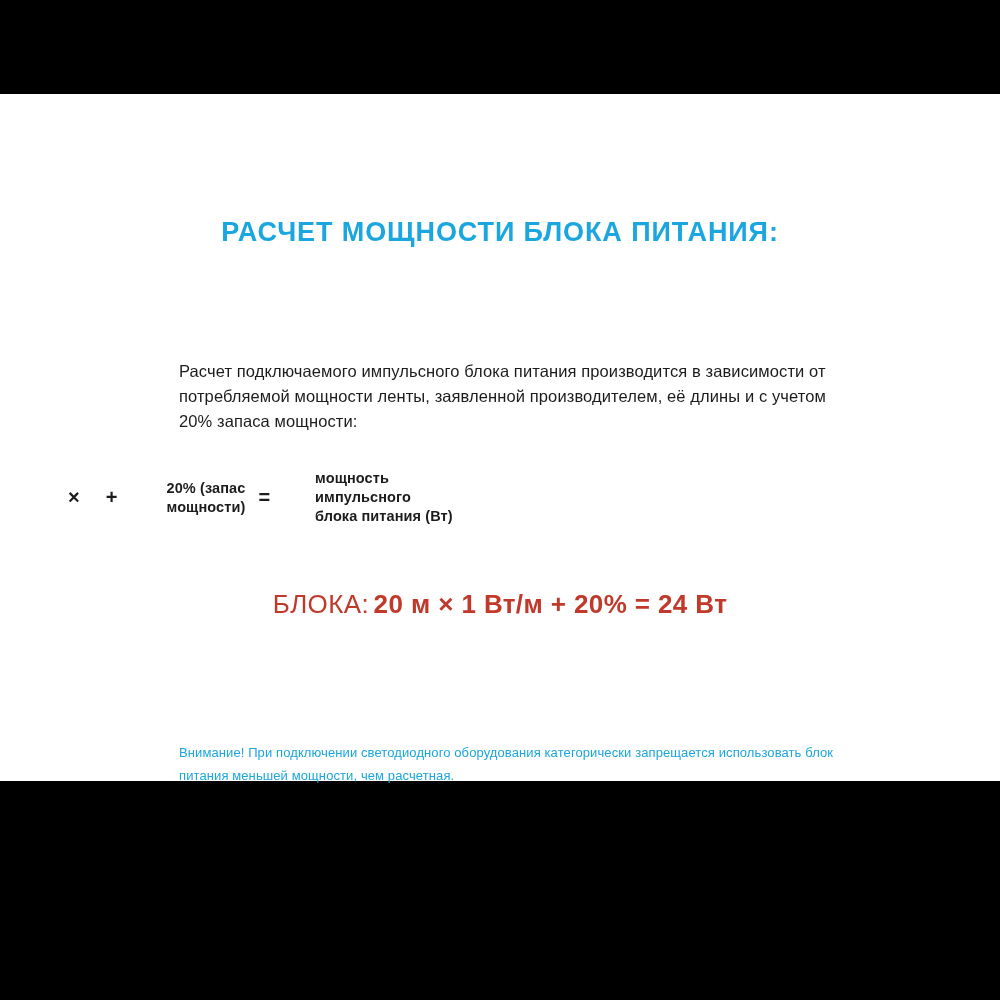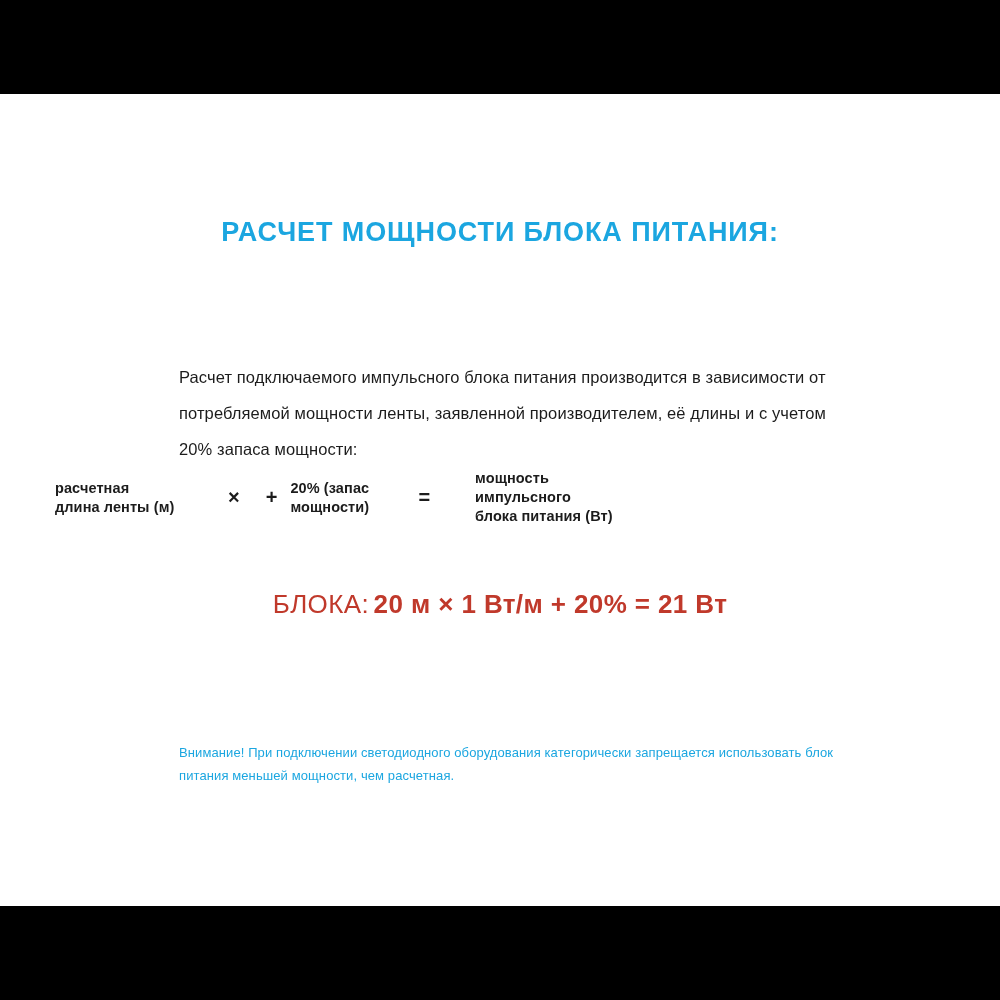--- a/index.html
+++ b/index.html
@@ -11,21 +11,21 @@
     height: 1000px;
     background: #000000;
     font-family: "Liberation Sans", sans-serif;
     overflow: hidden;
   }
   .slide {
     position: absolute;
     left: 0;
     top: 94px;
     width: 1000px;
-    height: 812px;
+    height: 687px;
     background: #ffffff;
   }
   .bar-top {
     position: absolute;
     left: 0; top: 0;
     width: 1000px; height: 94px;
     background: #000000;
   }
   .bar-bottom {
     position: absolute;
@@ -46,21 +46,21 @@
     letter-spacing: 0.9px;
   }
 
   .intro {
     position: absolute;
     left: 179px;
     top: 248px;
     width: 680px;
     color: #1c1c1c;
     font-size: 16.5px;
-    line-height: 36px;
+    line-height: 25px;
     letter-spacing: 0.1px;
   }
 
   .formula {
     position: absolute;
     left: 55px;
     top: 375px;
     width: 900px;
     display: flex;
     align-items: center;
@@ -75,21 +75,21 @@
   }
   .op {
     color: #1c1c1c;
     font-size: 20px;
     font-weight: bold;
     padding: 0 13px;
     line-height: 19px;
   }
   .t1 { width: 160px; }
   .t2 { width: 290px; }
-  .t3 { width: 115px; }
+  .t3 { width: 115px; text-align: right; }
   .t4 { width: 190px; margin-left: 32px; }
 
   .example {
     position: absolute;
     left: 0;
     top: 495px;
     width: 1000px;
     text-align: center;
     white-space: nowrap;
   }
@@ -122,28 +122,27 @@
 <div class="bar-top"></div>
 <div class="bar-bottom"></div>
 
 <div class="slide">
 
   <h1 class="title">РАСЧЕТ МОЩНОСТИ БЛОКА ПИТАНИЯ:</h1>
 
   <p class="intro">Расчет подключаемого импульсного блока питания производится в зависимости от потребляемой мощности ленты, заявленной производителем, её длины и с учетом 20% запаса мощности:</p>
 
   <div class="formula">
-    <div class="term t1">расчетная<br>длина ленты (м)</div>
     <div class="op">×</div>
     <div class="op">+</div>
     <div class="term t3">20% (запас<br>мощности)</div>
     <div class="op">=</div>
     <div class="term t4">мощность<br>импульсного<br>блока питания (Вт)</div>
   </div>
 
   <div class="example">
     <span class="lead">БЛОКА:</span>
-    <span class="expr">20 м × 1 Вт/м + 20% = 21 Вт</span>
+    <span class="expr">20 м × 1 Вт/м + 20% = 24 Вт</span>
   </div>
 
   <p class="warning">Внимание! При подключении светодиодного оборудования категорически запрещается использовать блок питания меньшей мощности, чем расчетная.</p>
 
 </div>
 
 </body></html>

